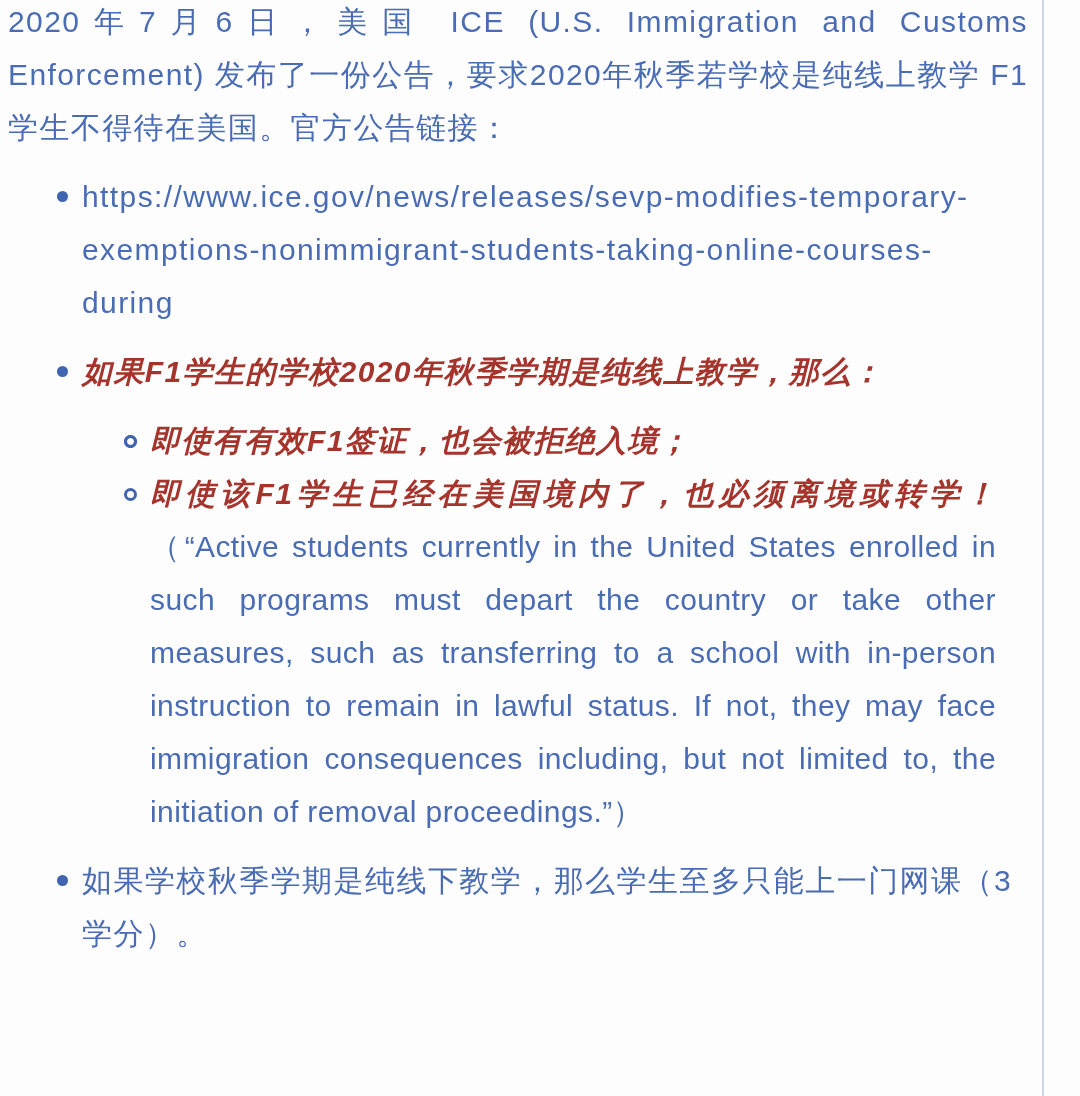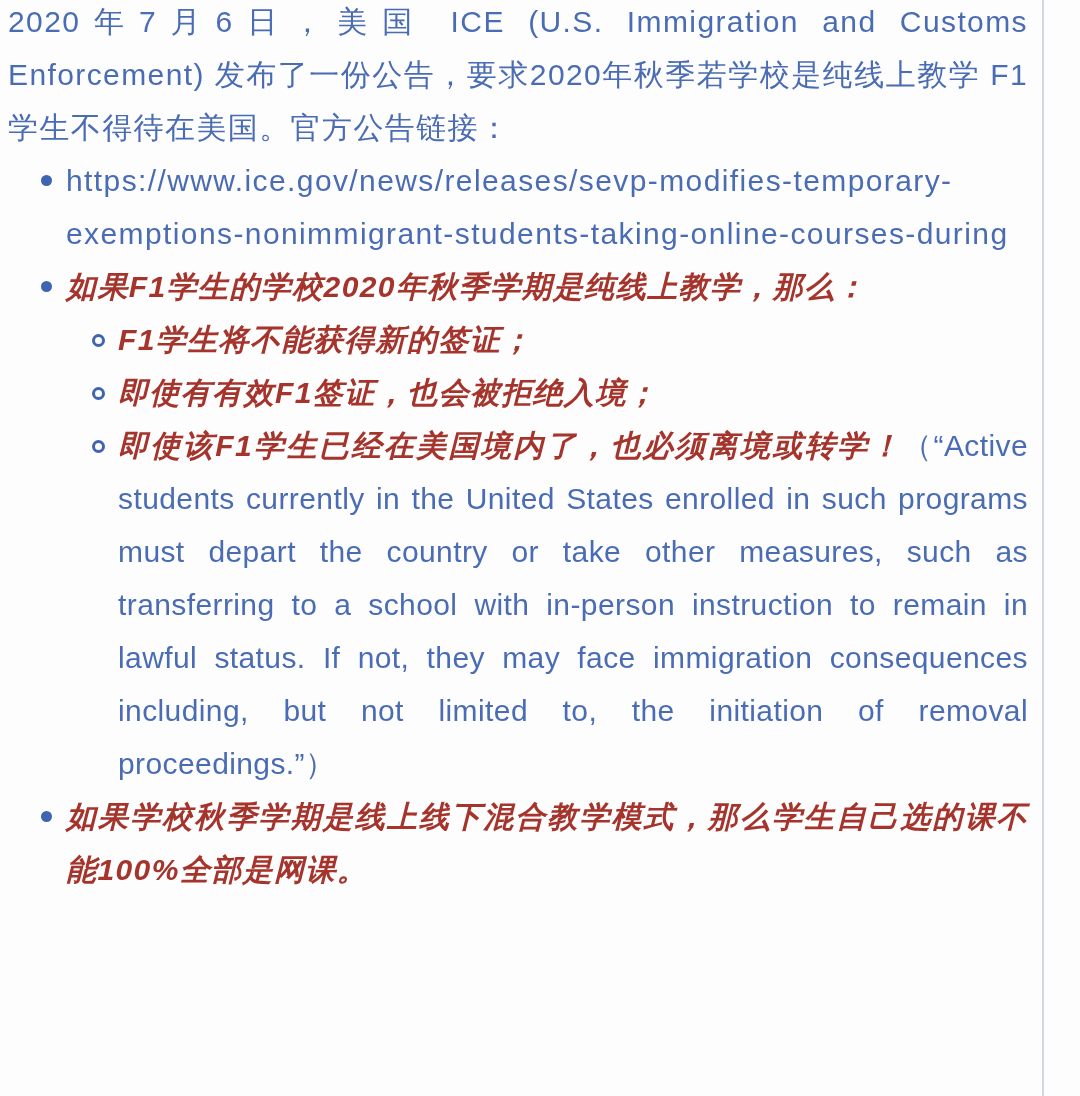--- a/index.html
+++ b/index.html
@@ -17,21 +17,21 @@
     background: var(--bg, #fdfdfd);
     font-family: "Liberation Sans", "DejaVu Sans", sans-serif;
     font-size: 30px;
     line-height: 53px;
     letter-spacing: 1.4px;
     color: var(--text-blue, #4a6cb4);
   }
   .para { margin: 0; }
   .intro { margin-top: -5px; }
   .jtf { text-align: justify; }
-  ul.list { list-style: none; margin: 0; padding: 0; }
+  ul.list { list-style: none; margin: 16px; padding: 0; }
   .link-list { margin-bottom: 37px; }
   .li { position: relative; text-align: justify; }
   .li-1 { padding-left: 58px; }
   .li-2 { padding-left: 52px; }
   .dot {
     position: absolute;
     left: 33px;
     top: 21px;
     width: 11px;
     height: 11px;
@@ -78,35 +78,34 @@
 
   <ul class="list">
 
     <li class="li li-1">
       <span class="dot"></span>
       <span class="red">如果F1学生的学校2020年秋季学期是纯线上教学，那么：</span>
 
       <ul class="list">
         <li class="li li-2">
           <span class="circle"></span>
-          <span class="red">F1学生将不能获得新的签证；</span>
         </li>
         <li class="li li-2">
           <span class="circle"></span>
           <span class="red">即使有有效F1签证，也会被拒绝入境；</span>
         </li>
         <li class="li li-2 jtf">
           <span class="circle"></span>
           <span class="red">即使该F1学生已经在美国境内了，也必须离境或转学！</span><span class="blue en-quote">（“Active students currently in the United States enrolled in such programs must depart the country or take other measures, such as transferring to a school with in-person instruction to remain in lawful status. If not, they may face immigration consequences including, but not limited to, the initiation of removal proceedings.”）</span>
         </li>
       </ul>
     </li>
 
-
     <li class="li li-1 jtf">
       <span class="dot"></span>
-      <span class="red">如果学校秋季学期是线上线下混合教学模式，那么学生自己选的课不能100%全部是网课。</span>
+      <span class="blue">如果学校秋季学期是纯线下教学，那么学生至多只能上一门网课（3学分）。</span>
     </li>
+
 
   </ul>
 
   <div class="edge-line"></div>
 </div>
 
 </body></html>

